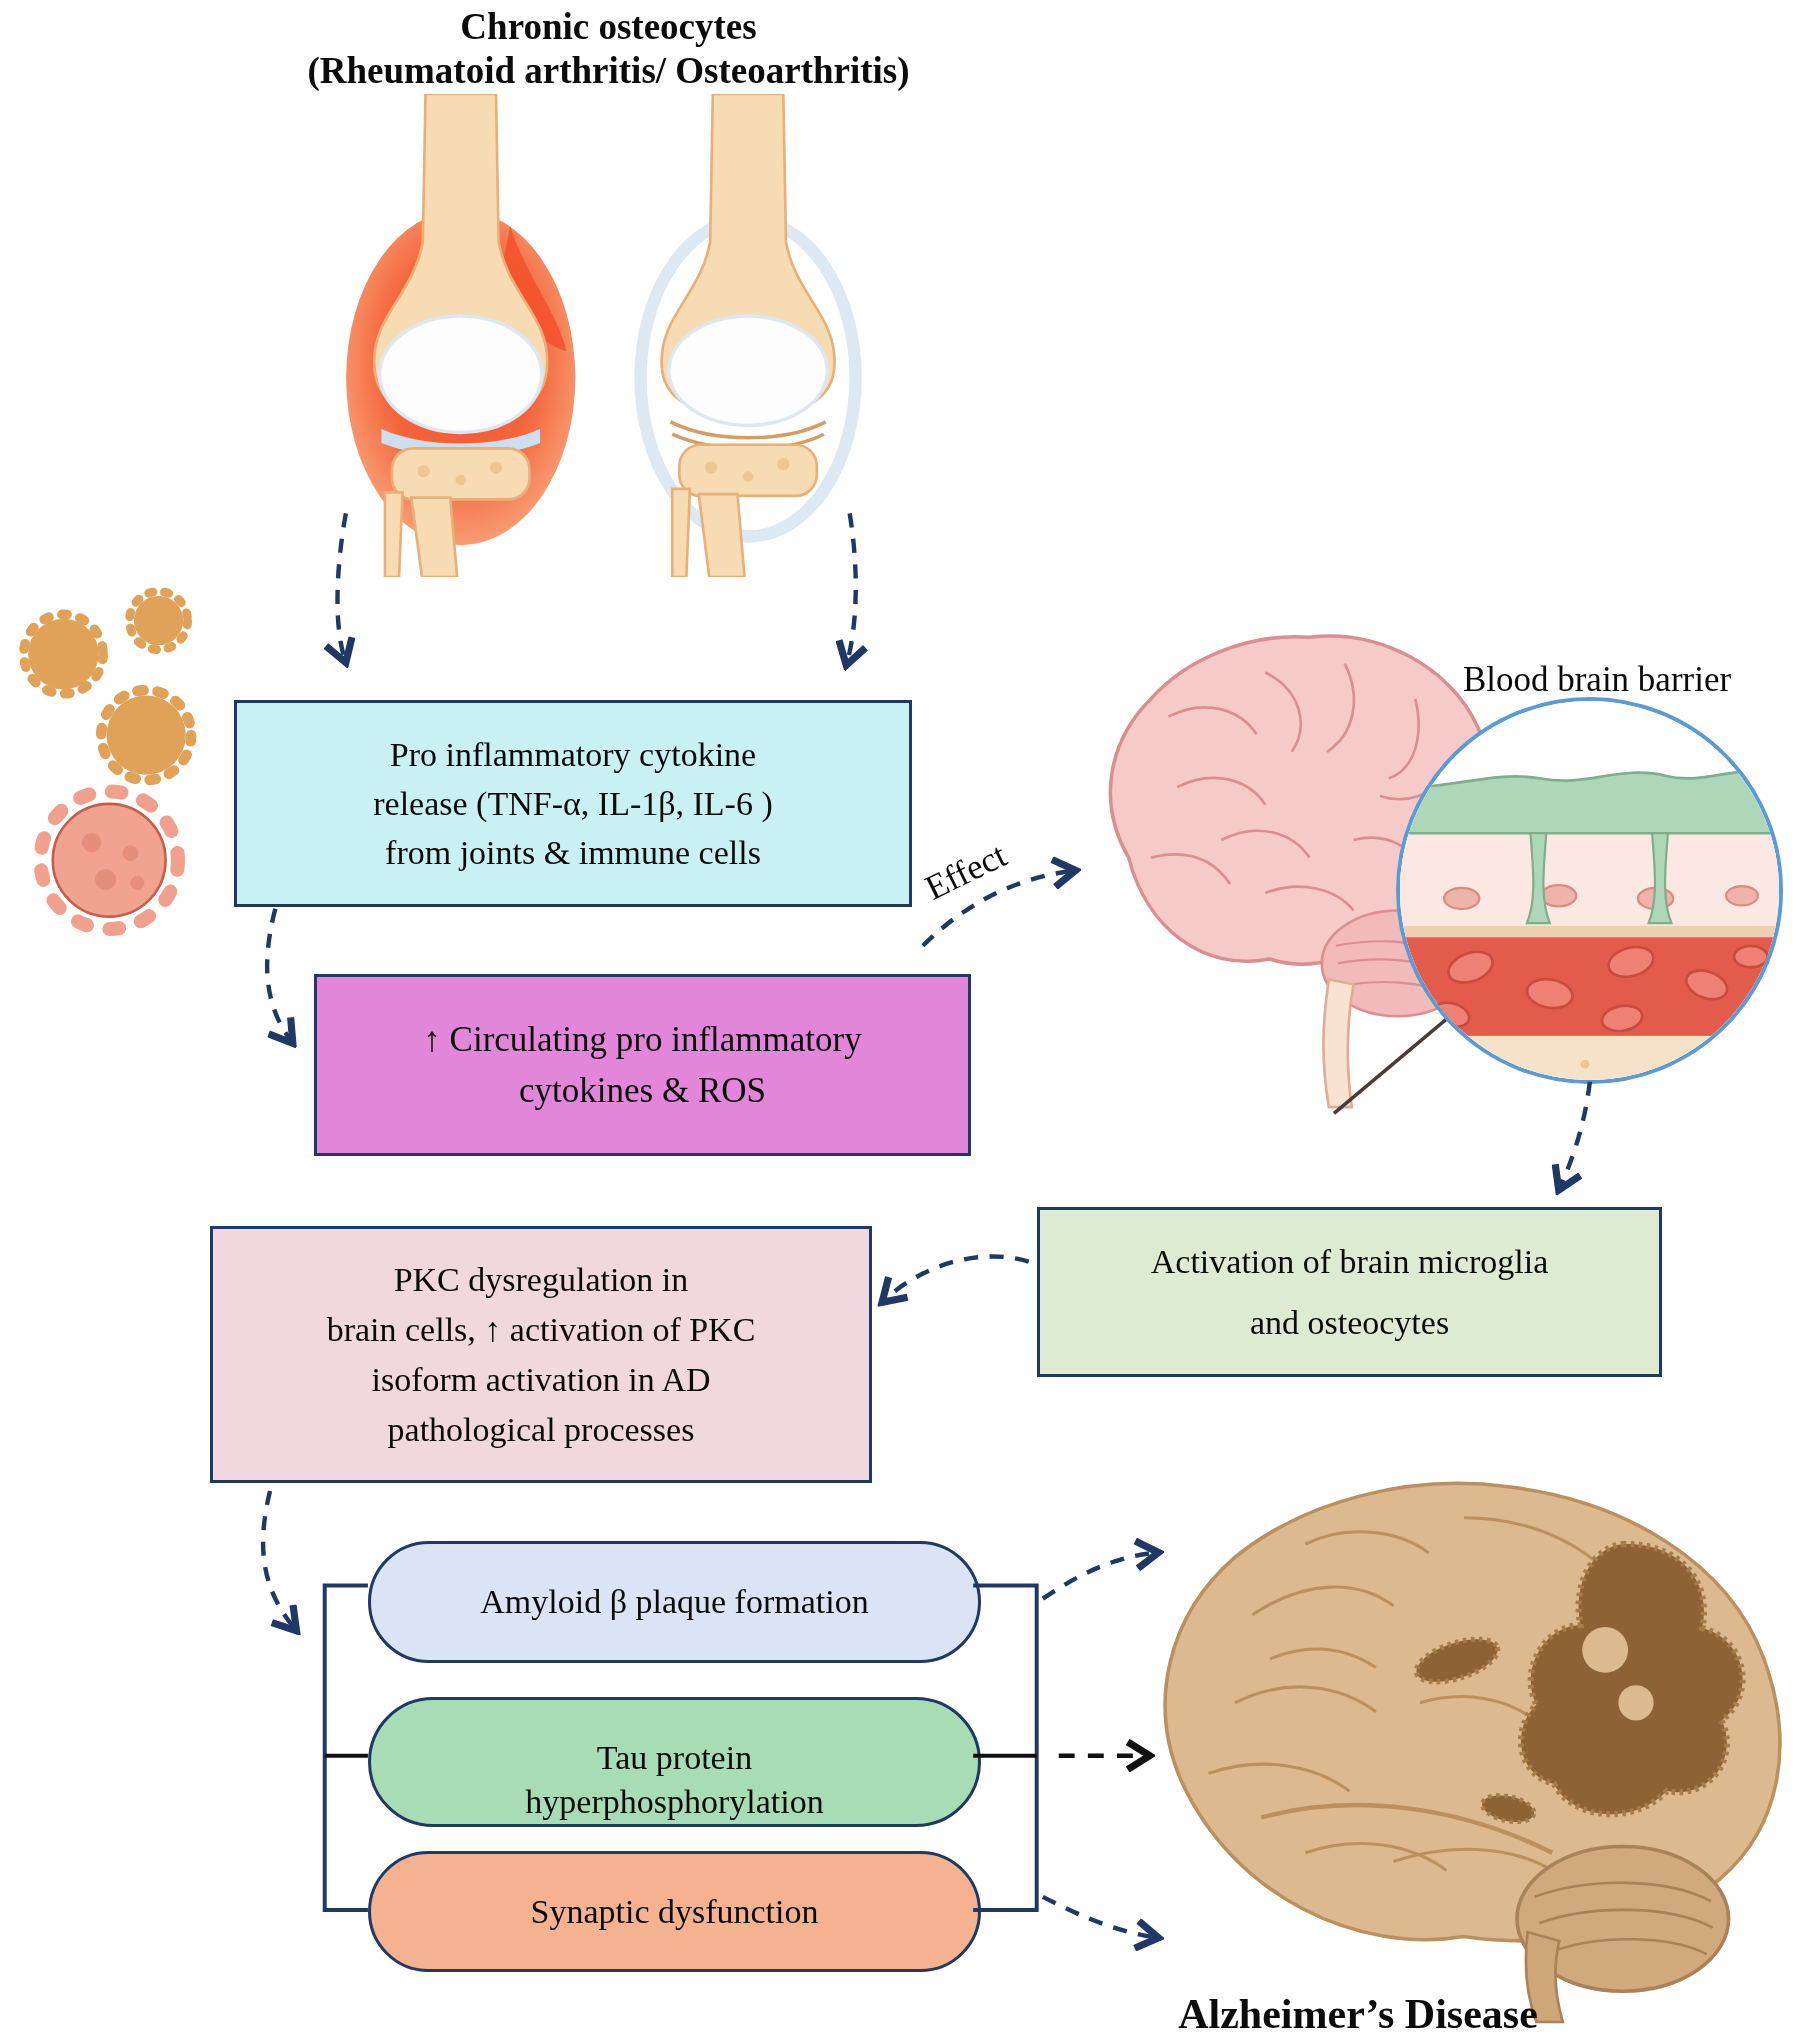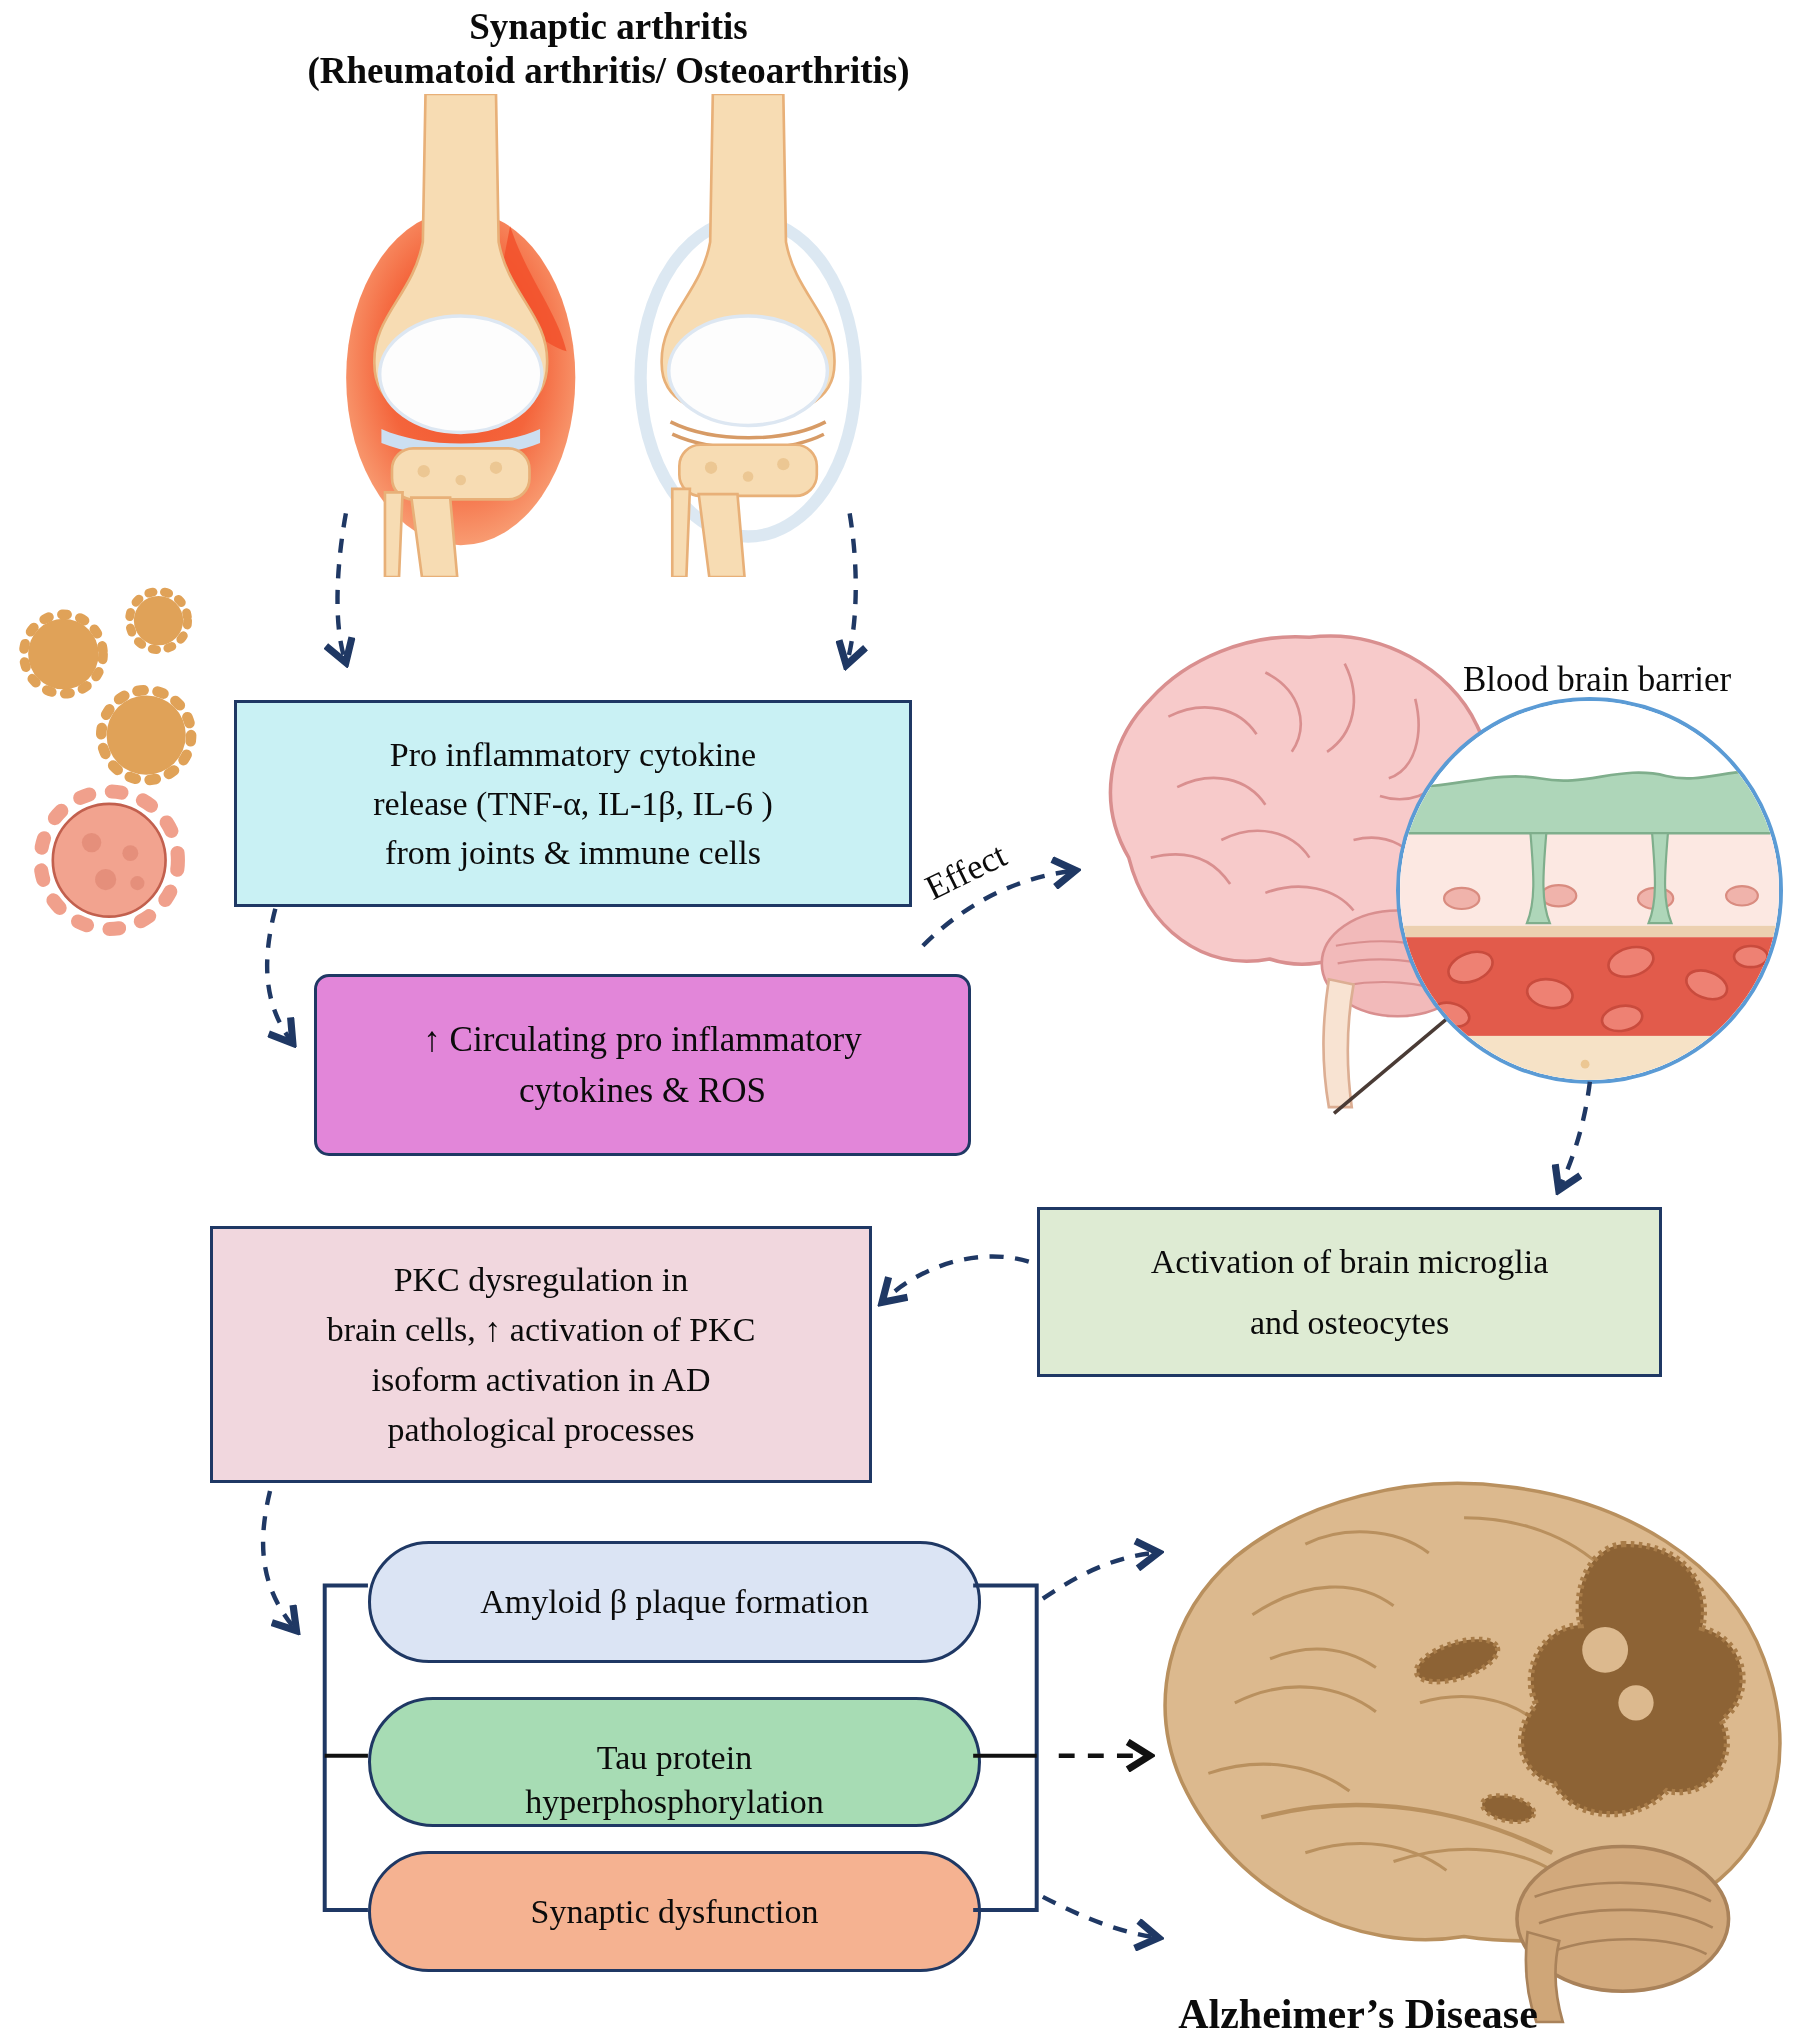--- a/index.html
+++ b/index.html
@@ -5,41 +5,41 @@
   html,body{margin:0;padding:0;background:#ffffff;}
   #canvas{position:relative;width:1814px;height:2038px;background:#ffffff;overflow:hidden;
           font-family:"Liberation Serif","DejaVu Serif",serif;color:#0b0b0b;}
   .abs{position:absolute;}
   .title{left:35px;top:5.3px;width:1147px;text-align:center;font-weight:bold;font-size:37px;line-height:44px;}
   .box{border:3.5px solid #1f3864;display:flex;flex-direction:column;align-items:center;justify-content:center;
        text-align:center;font-size:34px;line-height:46px;}
   .pill{border:3.5px solid #1f3864;border-radius:71px;display:flex;flex-direction:column;align-items:center;
         justify-content:center;text-align:center;font-size:34px;line-height:44px;}
   #box-cytokine{left:234px;top:700px;width:672px;height:201px;line-height:49px;}
-  #box-circulating{left:314px;top:974px;width:651px;height:176px;font-size:35px;line-height:51px;border-radius:15px;}
+  #box-circulating{left:314px;top:974px;width:651px;height:176px;font-size:35px;line-height:51px;}
   #box-microglia{left:1037px;top:1207px;width:619px;height:164px;line-height:49px;gap:12px;}
   #box-pkc{left:210px;top:1226px;width:656px;height:251px;line-height:50px;}
   #pill-amyloid{left:368px;top:1541px;width:607px;height:116px;}
   #pill-tau{left:368px;top:1697px;width:607px;height:124px;justify-content:flex-end;}
   #pill-synaptic{left:368px;top:1851px;width:607px;height:115px;}
   #label-bbb{left:1403px;top:660px;width:388px;text-align:center;font-size:35px;}
   #label-effect{left:918px;top:828px;width:194px;font-size:35px;transform:rotate(-26deg);}
   #label-alz{left:1023px;top:1990px;width:670px;text-align:center;font-weight:bold;font-size:42px;}
   #bbb-circle{left:1396px;top:697px;width:379px;height:379px;border-radius:50%;
               border:4.4px solid #5b9bd5;overflow:hidden;background:#ffffff;}
   svg{display:block;}
   .layer{pointer-events:none;}
 </style>
 </head>
 <body>
 
 <div id="canvas">
 
   <div class="abs title">
-    <div>Synaptic arthritis</div>
+    <div>Chronic osteocytes</div>
     <div>(Rheumatoid arthritis/ Osteoarthritis)</div>
   </div>
 
   <svg class="abs layer" style="left:300px;top:94px" width="600" height="483" viewBox="0 0 680 548">
     <defs>
       <radialGradient id="infl" cx="50%" cy="45%" r="60%">
         <stop offset="0%" stop-color="#f2512b"></stop>
         <stop offset="55%" stop-color="#f4653c"></stop>
         <stop offset="100%" stop-color="#f9a87e"></stop>
       </radialGradient>

